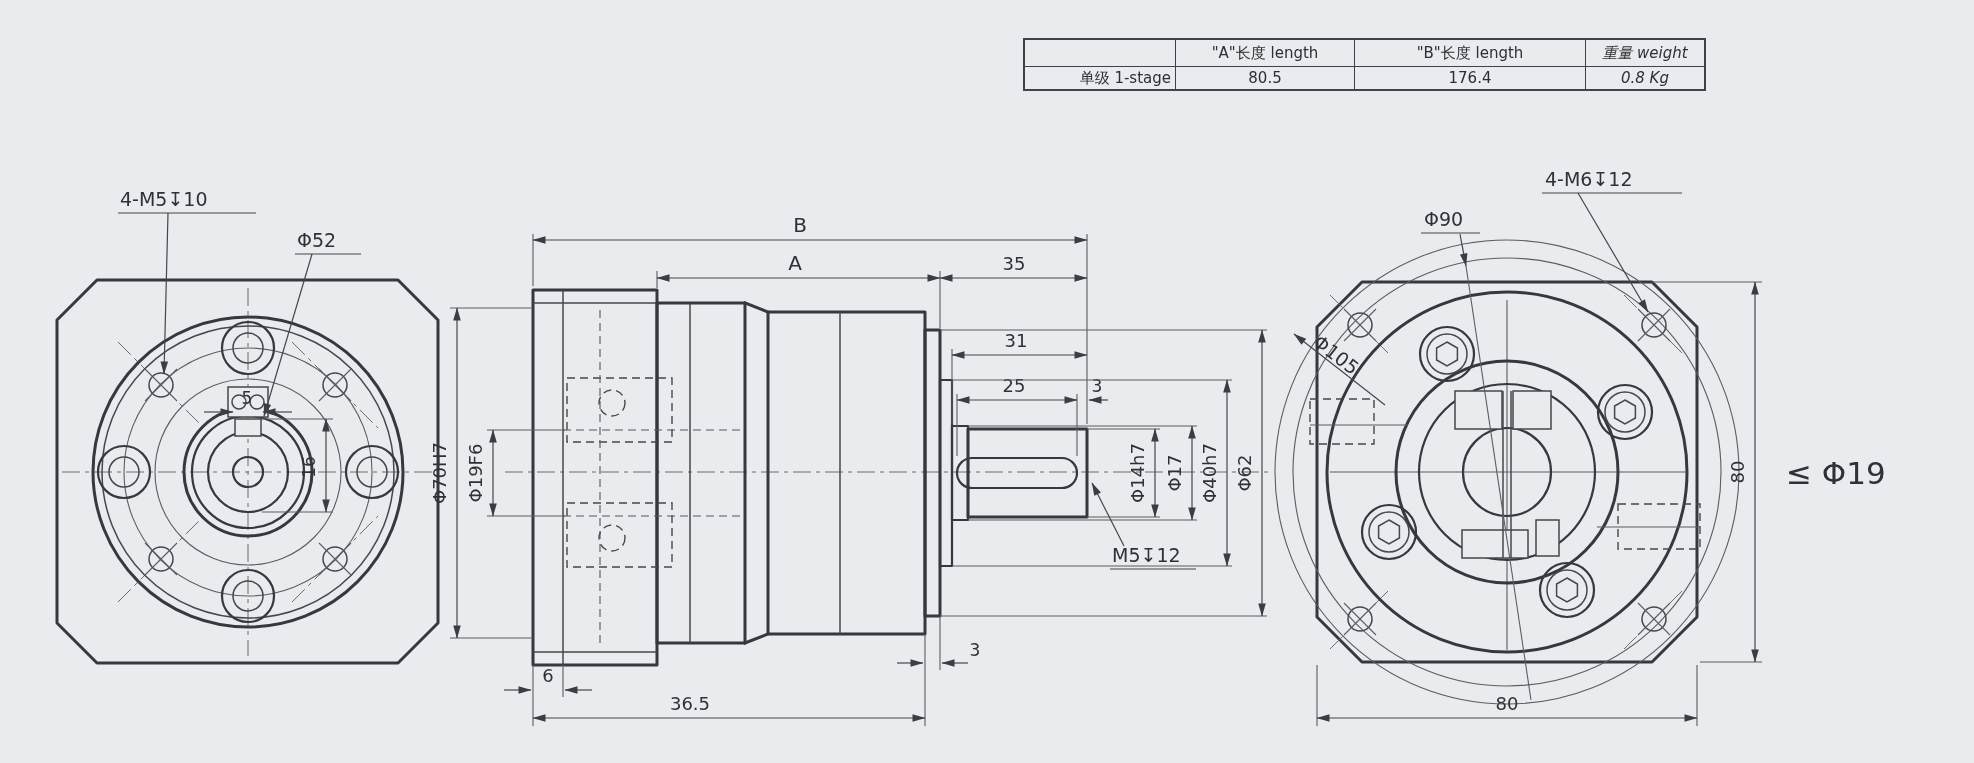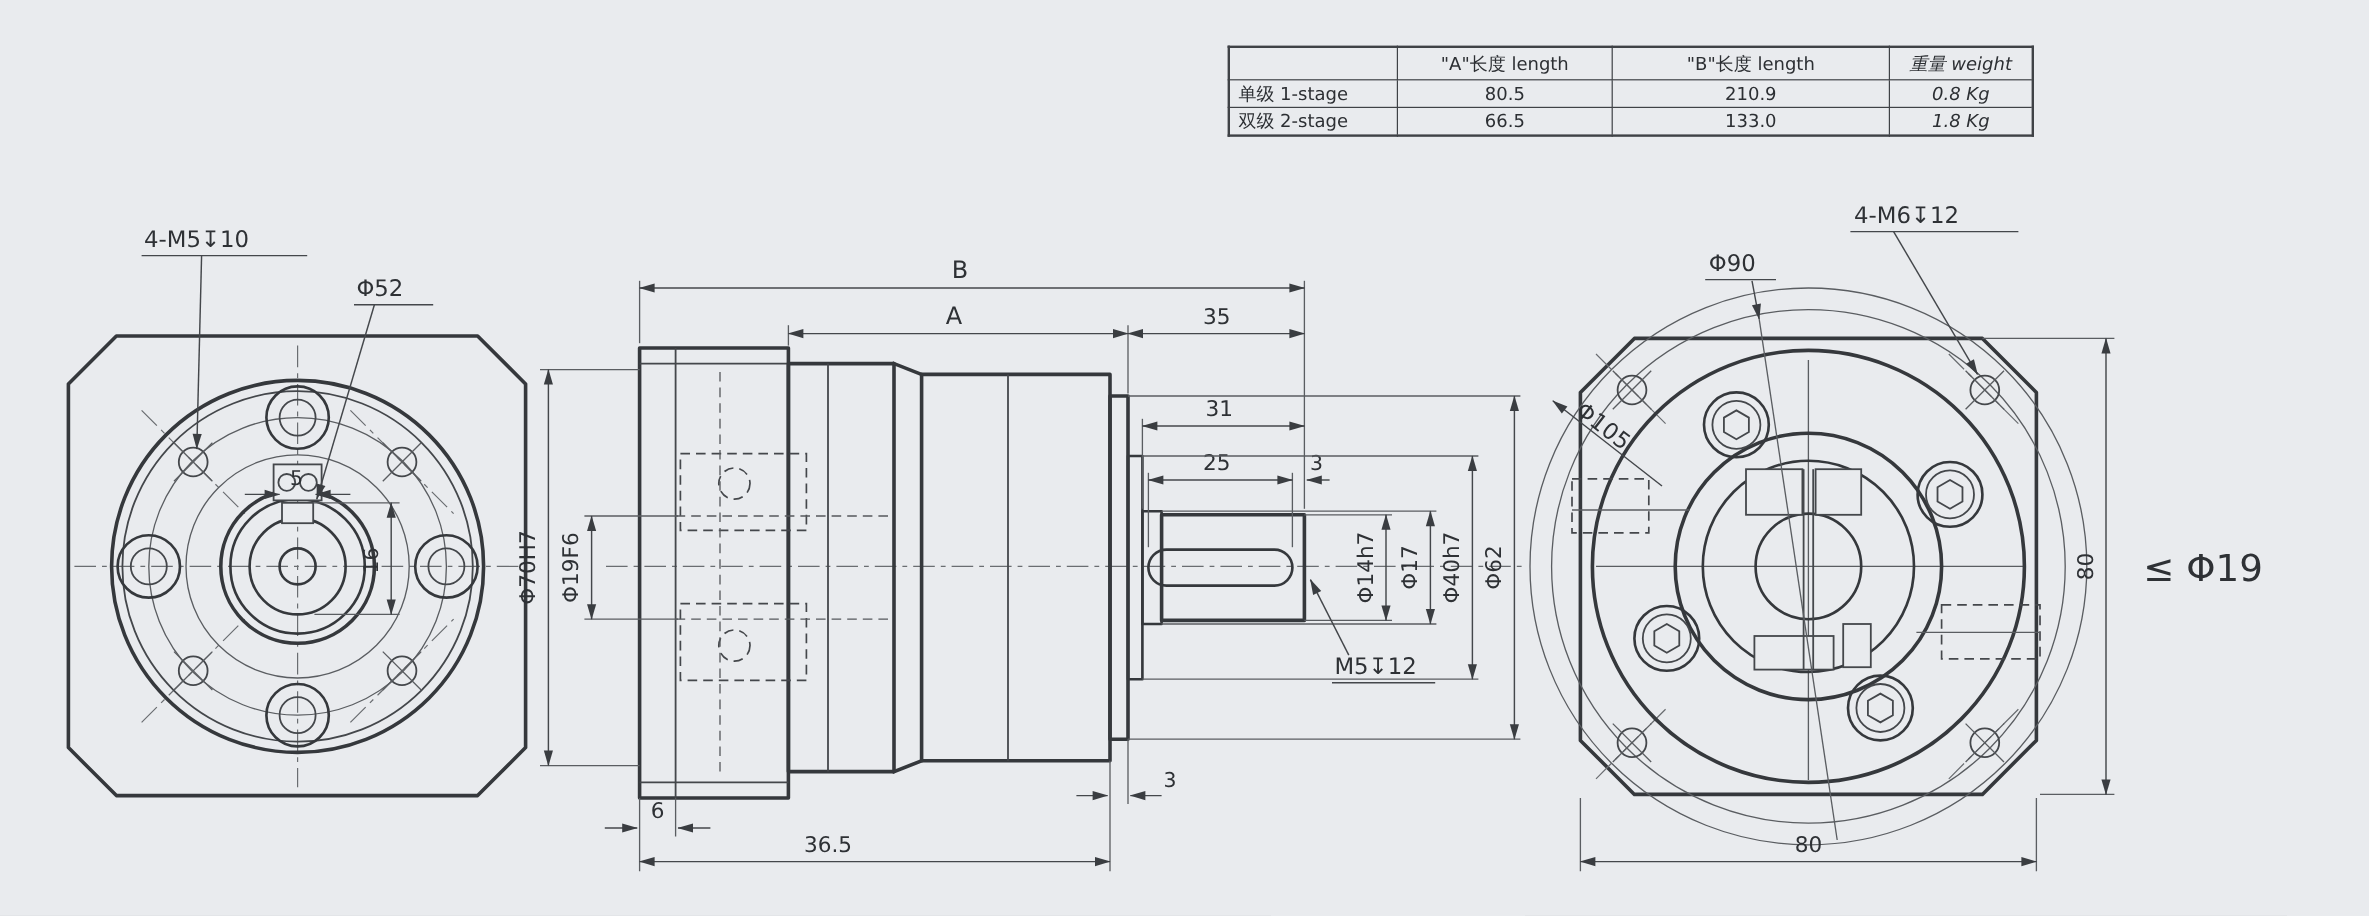--- a/index.html
+++ b/index.html
@@ -20,21 +20,21 @@
   .t20{font-size:20px;}
   .t19{font-size:19px;}
   .t18{font-size:18px;}
   .t17{font-size:17px;}
   .t31{font-size:31px;}
   
   .tbl{position:absolute;left:1023px;top:38px;border-collapse:collapse;background:#e9ebee;}
   .tbl td{border:1.6px solid #3f4246;font-size:15px;color:#2c2f33;text-align:center;
           padding:0 4px;height:22px;}
   .tbl tr.hd td{height:26px;}
-  .tbl td.lab{text-align:left;padding-left:7px;width:128px;}
+  .tbl td.lab{text-align:right;padding-left:18px;width:128px;}
   .tbl td.ca{width:170px;}
   .tbl td.cb{width:222px;}
   .tbl td.cw{width:110px;font-style:italic;}
   .tbl{border:2.5px solid #3f4246;}
 </style>
 </head>
 <body>
 
 <div id="stage">
 
@@ -283,25 +283,19 @@
   <tbody>
         <tr class="hd">
     <td class="lab"></td>
     <td class="ca">"A"长度 length</td>
     <td class="cb">"B"长度 length</td>
     <td class="cw">重量 weight</td>
   </tr>
   <tr>
     <td class="lab">单级 1-stage</td>
     <td class="ca">80.5</td>
-    <td class="cb">210.9</td>
+    <td class="cb">176.4</td>
     <td class="cw">0.8 Kg</td>
-  </tr>
-  <tr>
-    <td class="lab">双级 2-stage</td>
-    <td class="ca">66.5</td>
-    <td class="cb">133.0</td>
-    <td class="cw">1.8 Kg</td>
   </tr>
 </tbody>
     </table>
 
 </div>
 
 </body></html>

